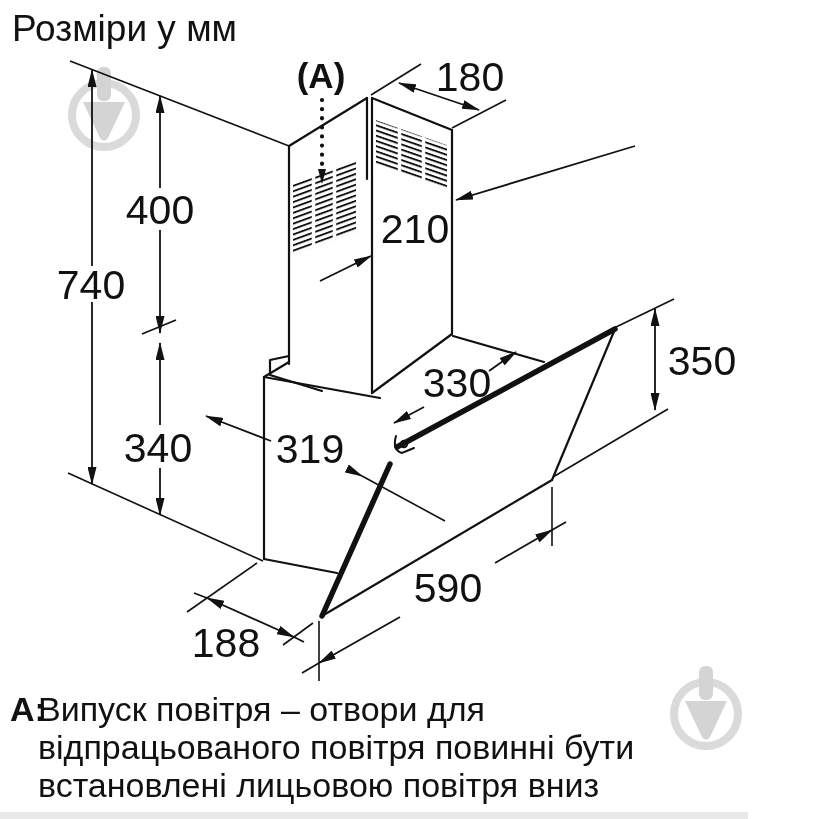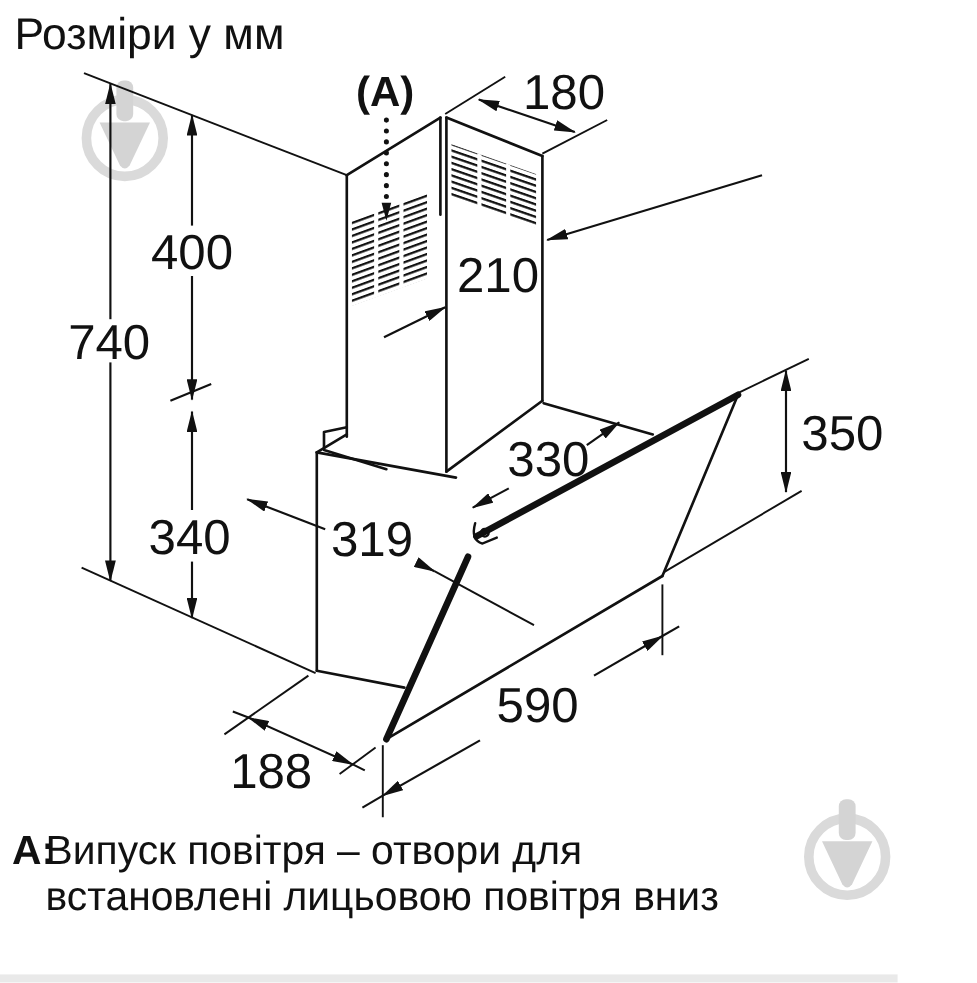--- a/index.html
+++ b/index.html
@@ -162,18 +162,19 @@
       <text class="dimnum" x="702" y="375">350</text>
       <text class="dimnum" x="448" y="602">590</text>
       <text class="dimnum" x="226" y="657">188</text>
     </g>
   </svg>
 
   <div class="note">
     <span class="prefix">A:</span>
     <div class="body">
       <div>Випуск повітря – отвори для</div>
+      <div>відпрацьованого повітря повинні бути</div>
       <div>встановлені лицьовою повітря вниз</div>
     </div>
   </div>
 
   <div class="bottom-strip"></div>
 </div>
 
 </body></html>

